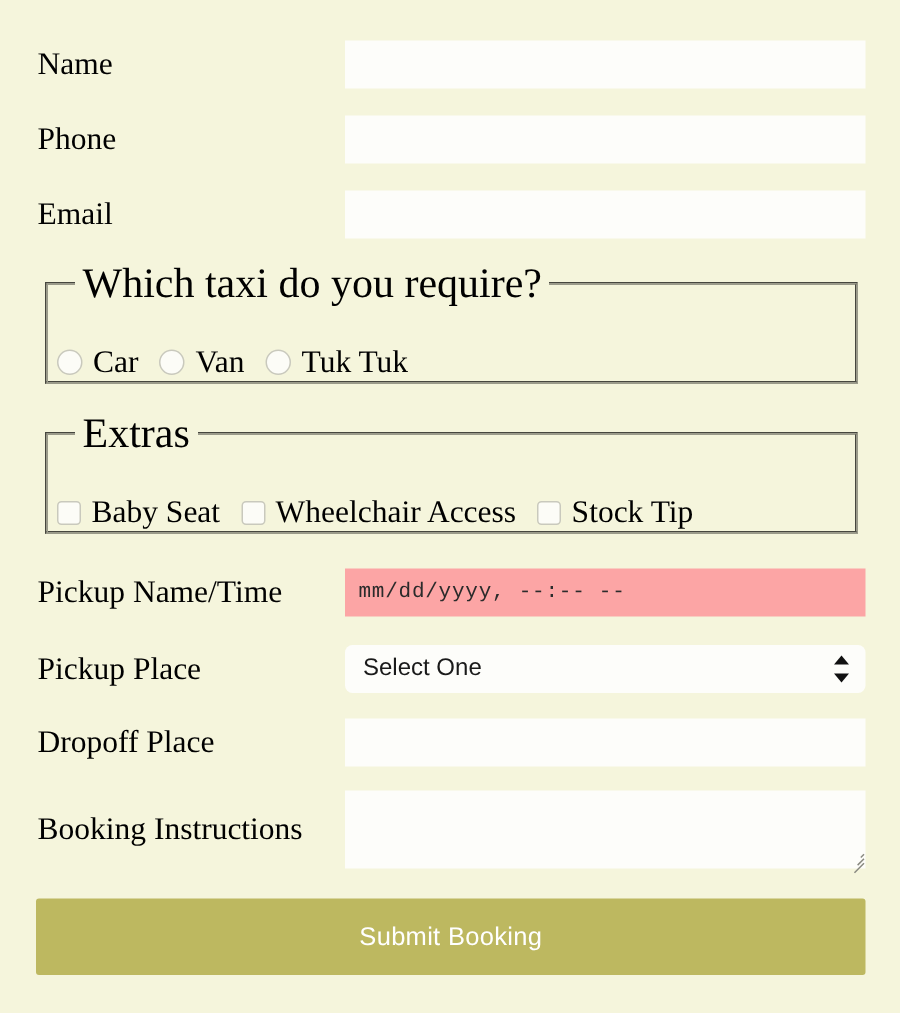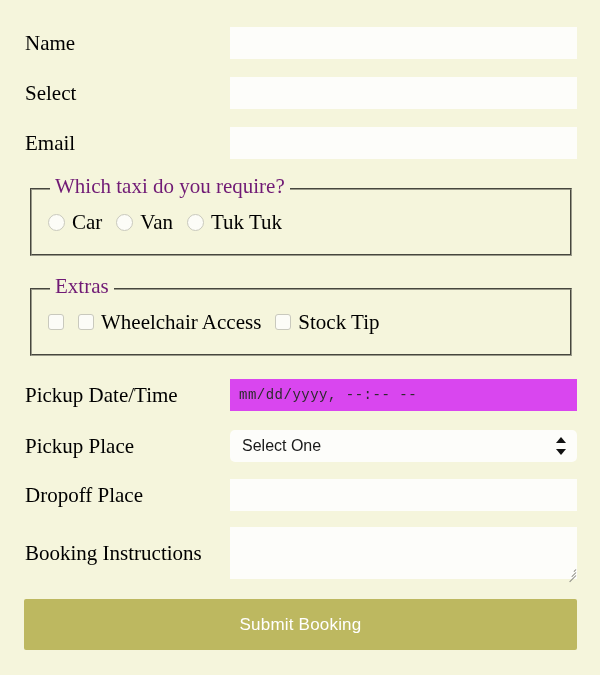--- a/index.html
+++ b/index.html
@@ -69,29 +69,29 @@
     padding: 0;
   }
   .group-legend {
     display: block;
     position: absolute;
     top: -14px;
     left: 18px;
     padding: 0 5px;
     background: #f5f5dc;
     font-family: "Liberation Serif", "DejaVu Serif", serif;
-    font-size: 21px;
+    font-size: 28px;
     line-height: 1;
-    color: #701a75;
+    color: #000000;
     white-space: nowrap;
   }
   .group-body {
     display: flex;
-    align-items: center;
-    padding: 0 16px;
+    align-items: flex-end;
+    padding: 0 6px;
     height: 100%;
   }
   .opt {
     display: inline-flex;
     align-items: center;
     margin-right: 14px;
     white-space: nowrap;
   }
   .opt:last-child { margin-right: 0; }
   .opt-label {
@@ -121,21 +121,21 @@
     cursor: pointer;
   }
 
   
   .datetime-input {
     position: absolute;
     left: 230px;
     width: 347px;
     height: 32px;
     box-sizing: border-box;
-    background: #d946ef;
+    background: #fca5a5;
     border: none;
     display: flex;
     align-items: center;
     padding-left: 9px;
     font-family: "Liberation Mono", "DejaVu Sans Mono", monospace;
     font-size: 14px;
     letter-spacing: 0.5px;
     color: #2b2b2b;
     cursor: text;
   }
@@ -244,21 +244,21 @@
 <body>
 
 <div class="form-wrap">
 
   <div class="field-row" style="top:27px;">
     <span class="field-label">Name</span>
     <input class="text-input" type="text" placeholder="" style="">
   </div>
 
   <div class="field-row" style="top:77px;">
-    <span class="field-label">Select</span>
+    <span class="field-label">Phone</span>
     <input class="text-input" type="text" placeholder="" style="">
   </div>
 
   <div class="field-row" style="top:127px;">
     <span class="field-label">Email</span>
     <input class="text-input" type="text" placeholder="" style="">
   </div>
 
   <div class="group" style="top:188px;height:68px;">
     <span class="group-legend">Which taxi do you require?</span>
@@ -276,34 +276,35 @@
         <span class="opt-label">Tuk Tuk</span>
       </label>
     </div>
   </div>
 
   <div class="group" style="top:288px;height:68px;">
     <span class="group-legend">Extras</span>
     <div class="group-body">
       <label class="opt">
         <span class="check-box"></span>
+        <span class="opt-label">Baby Seat</span>
       </label>
       <label class="opt">
         <span class="check-box"></span>
         <span class="opt-label">Wheelchair Access</span>
       </label>
       <label class="opt">
         <span class="check-box"></span>
         <span class="opt-label">Stock Tip</span>
       </label>
     </div>
   </div>
 
   <div class="field-row" style="top:379px;">
-    <span class="field-label">Pickup Date/Time</span>
+    <span class="field-label">Pickup Name/Time</span>
     <div class="datetime-input">
       <span>mm/dd/yyyy, --:-- --</span>
     </div>
   </div>
 
   <div class="field-row" style="top:430px;">
     <span class="field-label">Pickup Place</span>
     <div class="select-ctl">
       <span class="select-value">Select One</span>
       <span class="select-arrows">

